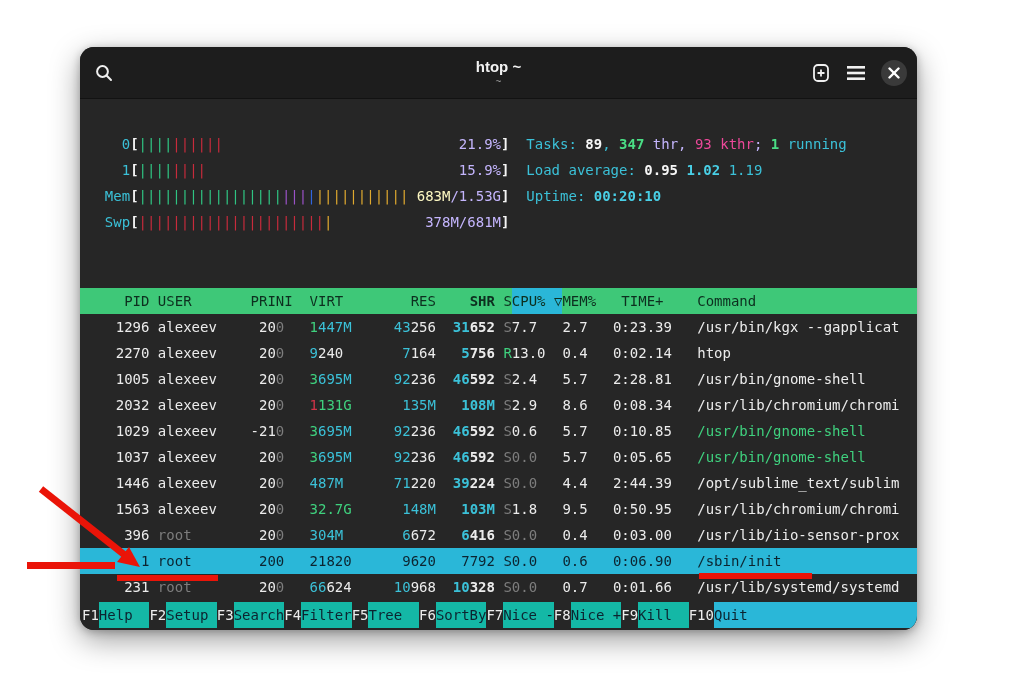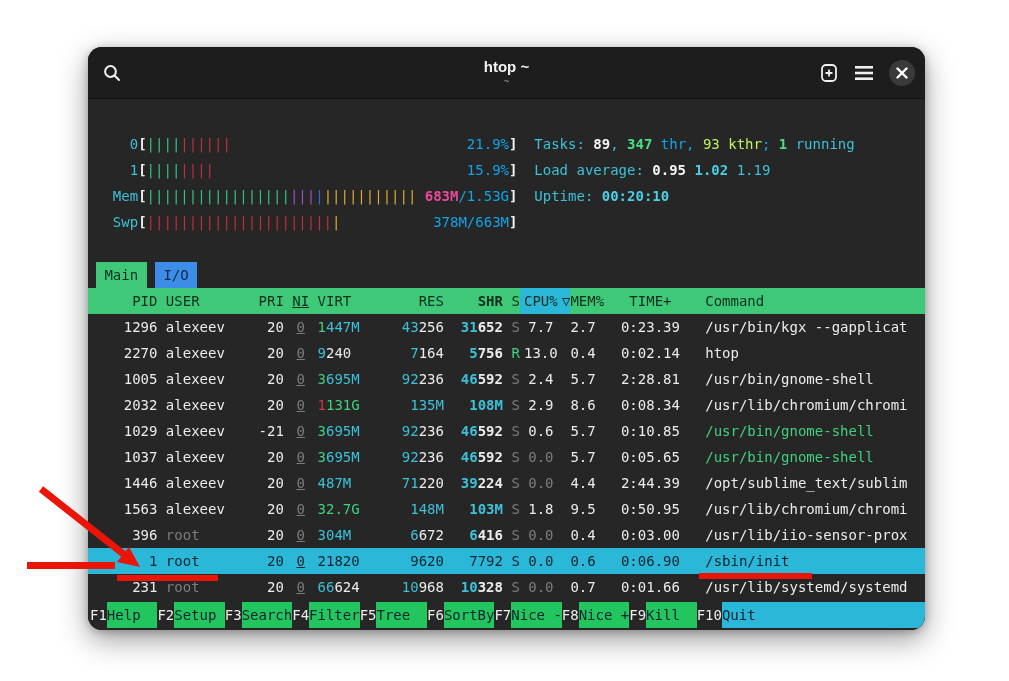--- a/index.html
+++ b/index.html
@@ -1,20 +1,20 @@
 <!DOCTYPE html>
 <html><head>
 <meta charset="utf-8">
 <style>
   html,body{margin:0;padding:0;background:#ffffff;width:1009px;height:681px;position:relative;
             font-family:"Liberation Sans", sans-serif;}
   *{box-sizing:border-box;}
 
   
-  .window{position:absolute;left:88px;top:47px;width:837px;height:583px;border-radius:14px;
+  .window{position:absolute;left:80px;top:47px;width:837px;height:583px;border-radius:14px;
           overflow:hidden;background:#262626;box-shadow:0 10px 30px rgba(0,0,0,.38),0 2px 8px rgba(0,0,0,.25);}
   .titlebar{position:absolute;left:0;top:0;right:0;height:52px;background:#1d1d1d;
             border-bottom:1px solid #121212;display:flex;align-items:center;}
   .tb-left{position:absolute;left:14px;top:0;height:52px;display:flex;align-items:center;}
   .tb-center{position:absolute;left:0;right:0;top:0;height:52px;display:flex;flex-direction:column;
              align-items:center;justify-content:center;pointer-events:none;}
   .tb-title{color:#f2f2f2;font-weight:bold;font-size:15px;line-height:17px;}
   .tb-sub{color:#9a9a9a;font-size:10px;line-height:12px;margin-top:1px;}
   .tb-right{position:absolute;right:10px;top:0;height:52px;display:flex;align-items:center;gap:16px;}
   .icon-btn{background:none;border:none;padding:0;margin:0;display:flex;align-items:center;
@@ -30,47 +30,47 @@
 
   
   .m-inner{display:inline-block;width:43ch;position:relative;vertical-align:top;}
   .m-val{position:absolute;right:0;top:0;}
 
   
   .t-w{color:#ececec;} .t-b{color:#f6f6f6;font-weight:bold;}
   .t-c{color:#3bc1d8;} .t-cb{color:#49cfe6;font-weight:bold;}
   .t-g{color:#3fd17e;} .t-gb{color:#4ade85;font-weight:bold;}
   .t-r{color:#d23448;}
-  .t-d{color:#7d7d7d;} .t-d2{color:#0ea5e9;} .t-d3{color:#bef264;margin-top:32px;} .t-yb{color:#ec4899;font-weight:bold;}
+  .t-d{color:#7d7d7d;} .t-d2{color:#c4b5fd;} .t-d3{color:#ec4899;margin-top:32px;} .t-yb{color:#fef9c3;font-weight:normal;}
   .b-g{color:#2fc482;} .b-r{color:#c82b3c;} .b-y{color:#dfa92f;} .b-p{color:#9a52c7;} .b-bl{color:#3065e0;}
 
   
   .tab{display:inline-block;padding:0 1ch;color:#0d2f1f;}
   .tab-main{background:#3ec878;}
   .tab-io{background:#3d8ce8;color:#0e2a4d;margin-left:1ch;}
 
   
   .phead{background:#3ec878;color:#0d2f1f;}
   .phead .cell{color:#0d2f1f;}
   .sortcell{background:#2ab7d8;}
   .prow{display:flex;}
   .cell{display:inline-block;flex:none;white-space:pre;overflow:hidden;}
   .c-pid{width:8ch;text-align:right;} .c-user{width:10ch;text-align:left;padding-left:1ch;}
-  .c-pri{width:5ch;text-align:right;} .c-ni{width:4ch;text-align:center;text-decoration:underline;}
+  .c-pri{width:5ch;text-align:right;} .c-ni{width:4ch;text-align:left;}
   .c-virt{width:7ch;text-align:left;} .c-res{width:8ch;text-align:right;}
   .c-shr{width:7ch;text-align:right;font-weight:bold;} .c-s{width:2ch;text-align:right;}
-  .c-cpu{width:5ch;text-align:center;} .c-sp{width:1ch;} .c-mem{width:4ch;text-align:left;}
+  .c-cpu{width:5ch;text-align:left;} .c-sp{width:1ch;} .c-mem{width:4ch;text-align:left;}
   .c-time{width:11ch;text-align:center;} .c-cmd{flex:1;text-align:left;padding-left:1ch;}
   .hl{background:#2ab7d8;}
   .hl .cell,.hl .cell span{color:#0c2430 !important;font-weight:normal !important;}
 
   
   .fnbar{display:flex;}
   .fn-key{display:inline-block;flex:none;color:#ededed;white-space:pre;}
-  .fn-label{display:inline-block;flex:none;background:#22c55e;color:#0c2430;white-space:pre;}
+  .fn-label{display:inline-block;flex:none;background:#14b8a6;color:#0c2430;white-space:pre;}
   .fn-fill{flex:1;background:#2ab7d8;}
 
   
   .overlay{position:absolute;left:0;top:0;width:1009px;height:681px;pointer-events:none;z-index:60;}
 </style>
 </head>
 <body>
 
 <div class="window">
 
@@ -109,24 +109,23 @@
         </svg>
       </button>
     </div>
   </div>
 
   <div class="terminal">
     <div id="meters">
         <div class="tline" style="top: 31px;"><span class="t-c">    0</span><span class="t-b">[</span><span class="m-inner"><span class="b-g">||||</span><span class="b-r">||||||</span><span class="m-val"><span class="t-d2">21.9%</span></span></span><span class="t-b">]</span><span>  </span><span><span class="t-c">Tasks: </span><span class="t-b">89</span><span class="t-c">, </span><span class="t-gb">347</span><span class="t-d2"> thr</span><span class="t-d2">, </span><span class="t-d3">93 kthr</span><span class="t-d2">; </span><span class="t-gb">1</span><span class="t-c"> running</span></span></div>
         <div class="tline" style="top: 57px;"><span class="t-c">    1</span><span class="t-b">[</span><span class="m-inner"><span class="b-g">||||</span><span class="b-r">||||</span><span class="m-val"><span class="t-d2">15.9%</span></span></span><span class="t-b">]</span><span>  </span><span><span class="t-c">Load average: </span><span class="t-b">0.95</span><span class="t-c"> </span><span class="t-cb">1.02</span><span class="t-c"> </span><span class="t-c">1.19</span></span></div>
         <div class="tline" style="top: 83px;"><span class="t-c">  Mem</span><span class="t-b">[</span><span class="m-inner"><span class="b-g">|||||||||||||||||</span><span class="b-p">|||</span><span class="b-bl">|</span><span class="b-y">|||||||||||</span><span class="m-val"><span class="t-yb">683M</span><span class="t-d2">/1.53G</span></span></span><span class="t-b">]</span><span>  </span><span><span class="t-c">Uptime: </span><span class="t-cb">00:20:10</span></span></div>
-        <div class="tline" style="top: 109px;"><span class="t-c">  Swp</span><span class="t-b">[</span><span class="m-inner"><span class="b-r">||||||||||||||||||||||</span><span class="b-y">|</span><span class="m-val"><span class="t-d2">378M/663M</span></span></span><span class="t-b">]</span><span>  </span><span></span></div>
+        <div class="tline" style="top: 109px;"><span class="t-c">  Swp</span><span class="t-b">[</span><span class="m-inner"><span class="b-r">||||||||||||||||||||||</span><span class="b-y">|</span><span class="m-val"><span class="t-d2">378M/681M</span></span></span><span class="t-b">]</span><span>  </span><span></span></div>
       </div>
 
-    <div class="tline" style="top:162px" id="tabs"><span class="tab tab-main">Main</span><span class="tab tab-io">I/O</span></div>
 
     <div class="tline bleed phead prow" style="top:188px" id="phead"><span class="cell c-pid">PID</span><span class="cell c-user">USER</span><span class="cell c-pri">PRI</span><span class="cell c-ni">NI</span><span class="cell c-virt">VIRT</span><span class="cell c-res">RES</span><span class="cell c-shr">SHR</span><span class="cell c-s">S</span><span class="cell c-cpu sortcell">CPU%</span><span class="cell c-sp sortcell">▽</span><span class="cell c-mem">MEM%</span><span class="cell c-time">TIME+</span><span class="cell c-cmd">Command</span></div>
 
     <div id="rows">
         <div class="tline bleed prow" style="top: 214px;"><span class="cell c-pid t-w">1296</span><span class="cell c-user t-w">alexeev</span><span class="cell c-pri t-w">20</span><span class="cell c-ni t-d">0</span><span class="cell c-virt"><span class="t-g">1</span><span class="t-c">447M</span></span><span class="cell c-res"><span class="t-c">43</span><span class="t-w">256</span></span><span class="cell c-shr"><span class="t-c">31</span><span class="t-w">652</span></span><span class="cell c-s t-d">S</span><span class="cell c-cpu t-w">7.7</span><span class="cell c-sp"> </span><span class="cell c-mem t-w">2.7</span><span class="cell c-time t-w">0:23.39</span><span class="cell c-cmd t-w">/usr/bin/kgx --gapplicat</span></div>
         <div class="tline bleed prow" style="top: 240px;"><span class="cell c-pid t-w">2270</span><span class="cell c-user t-w">alexeev</span><span class="cell c-pri t-w">20</span><span class="cell c-ni t-d">0</span><span class="cell c-virt"><span class="t-c">9</span><span class="t-w">240</span></span><span class="cell c-res"><span class="t-c">7</span><span class="t-w">164</span></span><span class="cell c-shr"><span class="t-c">5</span><span class="t-w">756</span></span><span class="cell c-s t-g">R</span><span class="cell c-cpu t-w">13.0</span><span class="cell c-sp"> </span><span class="cell c-mem t-w">0.4</span><span class="cell c-time t-w">0:02.14</span><span class="cell c-cmd t-w">htop</span></div>
         <div class="tline bleed prow" style="top: 266px;"><span class="cell c-pid t-w">1005</span><span class="cell c-user t-w">alexeev</span><span class="cell c-pri t-w">20</span><span class="cell c-ni t-d">0</span><span class="cell c-virt"><span class="t-g">3</span><span class="t-c">695M</span></span><span class="cell c-res"><span class="t-c">92</span><span class="t-w">236</span></span><span class="cell c-shr"><span class="t-c">46</span><span class="t-w">592</span></span><span class="cell c-s t-d">S</span><span class="cell c-cpu t-w">2.4</span><span class="cell c-sp"> </span><span class="cell c-mem t-w">5.7</span><span class="cell c-time t-w">2:28.81</span><span class="cell c-cmd t-w">/usr/bin/gnome-shell</span></div>
         <div class="tline bleed prow" style="top: 292px;"><span class="cell c-pid t-w">2032</span><span class="cell c-user t-w">alexeev</span><span class="cell c-pri t-w">20</span><span class="cell c-ni t-d">0</span><span class="cell c-virt"><span class="t-r">1</span><span class="t-g">131G</span></span><span class="cell c-res"><span class="t-c">135M</span></span><span class="cell c-shr"><span class="t-c">108M</span></span><span class="cell c-s t-d">S</span><span class="cell c-cpu t-w">2.9</span><span class="cell c-sp"> </span><span class="cell c-mem t-w">8.6</span><span class="cell c-time t-w">0:08.34</span><span class="cell c-cmd t-w">/usr/lib/chromium/chromi</span></div>
         <div class="tline bleed prow" style="top: 318px;"><span class="cell c-pid t-w">1029</span><span class="cell c-user t-w">alexeev</span><span class="cell c-pri t-w">-21</span><span class="cell c-ni t-d">0</span><span class="cell c-virt"><span class="t-g">3</span><span class="t-c">695M</span></span><span class="cell c-res"><span class="t-c">92</span><span class="t-w">236</span></span><span class="cell c-shr"><span class="t-c">46</span><span class="t-w">592</span></span><span class="cell c-s t-d">S</span><span class="cell c-cpu t-w">0.6</span><span class="cell c-sp"> </span><span class="cell c-mem t-w">5.7</span><span class="cell c-time t-w">0:10.85</span><span class="cell c-cmd t-g">/usr/bin/gnome-shell</span></div>
         <div class="tline bleed prow" style="top: 344px;"><span class="cell c-pid t-w">1037</span><span class="cell c-user t-w">alexeev</span><span class="cell c-pri t-w">20</span><span class="cell c-ni t-d">0</span><span class="cell c-virt"><span class="t-g">3</span><span class="t-c">695M</span></span><span class="cell c-res"><span class="t-c">92</span><span class="t-w">236</span></span><span class="cell c-shr"><span class="t-c">46</span><span class="t-w">592</span></span><span class="cell c-s t-d">S</span><span class="cell c-cpu t-d">0.0</span><span class="cell c-sp"> </span><span class="cell c-mem t-w">5.7</span><span class="cell c-time t-w">0:05.65</span><span class="cell c-cmd t-g">/usr/bin/gnome-shell</span></div>

